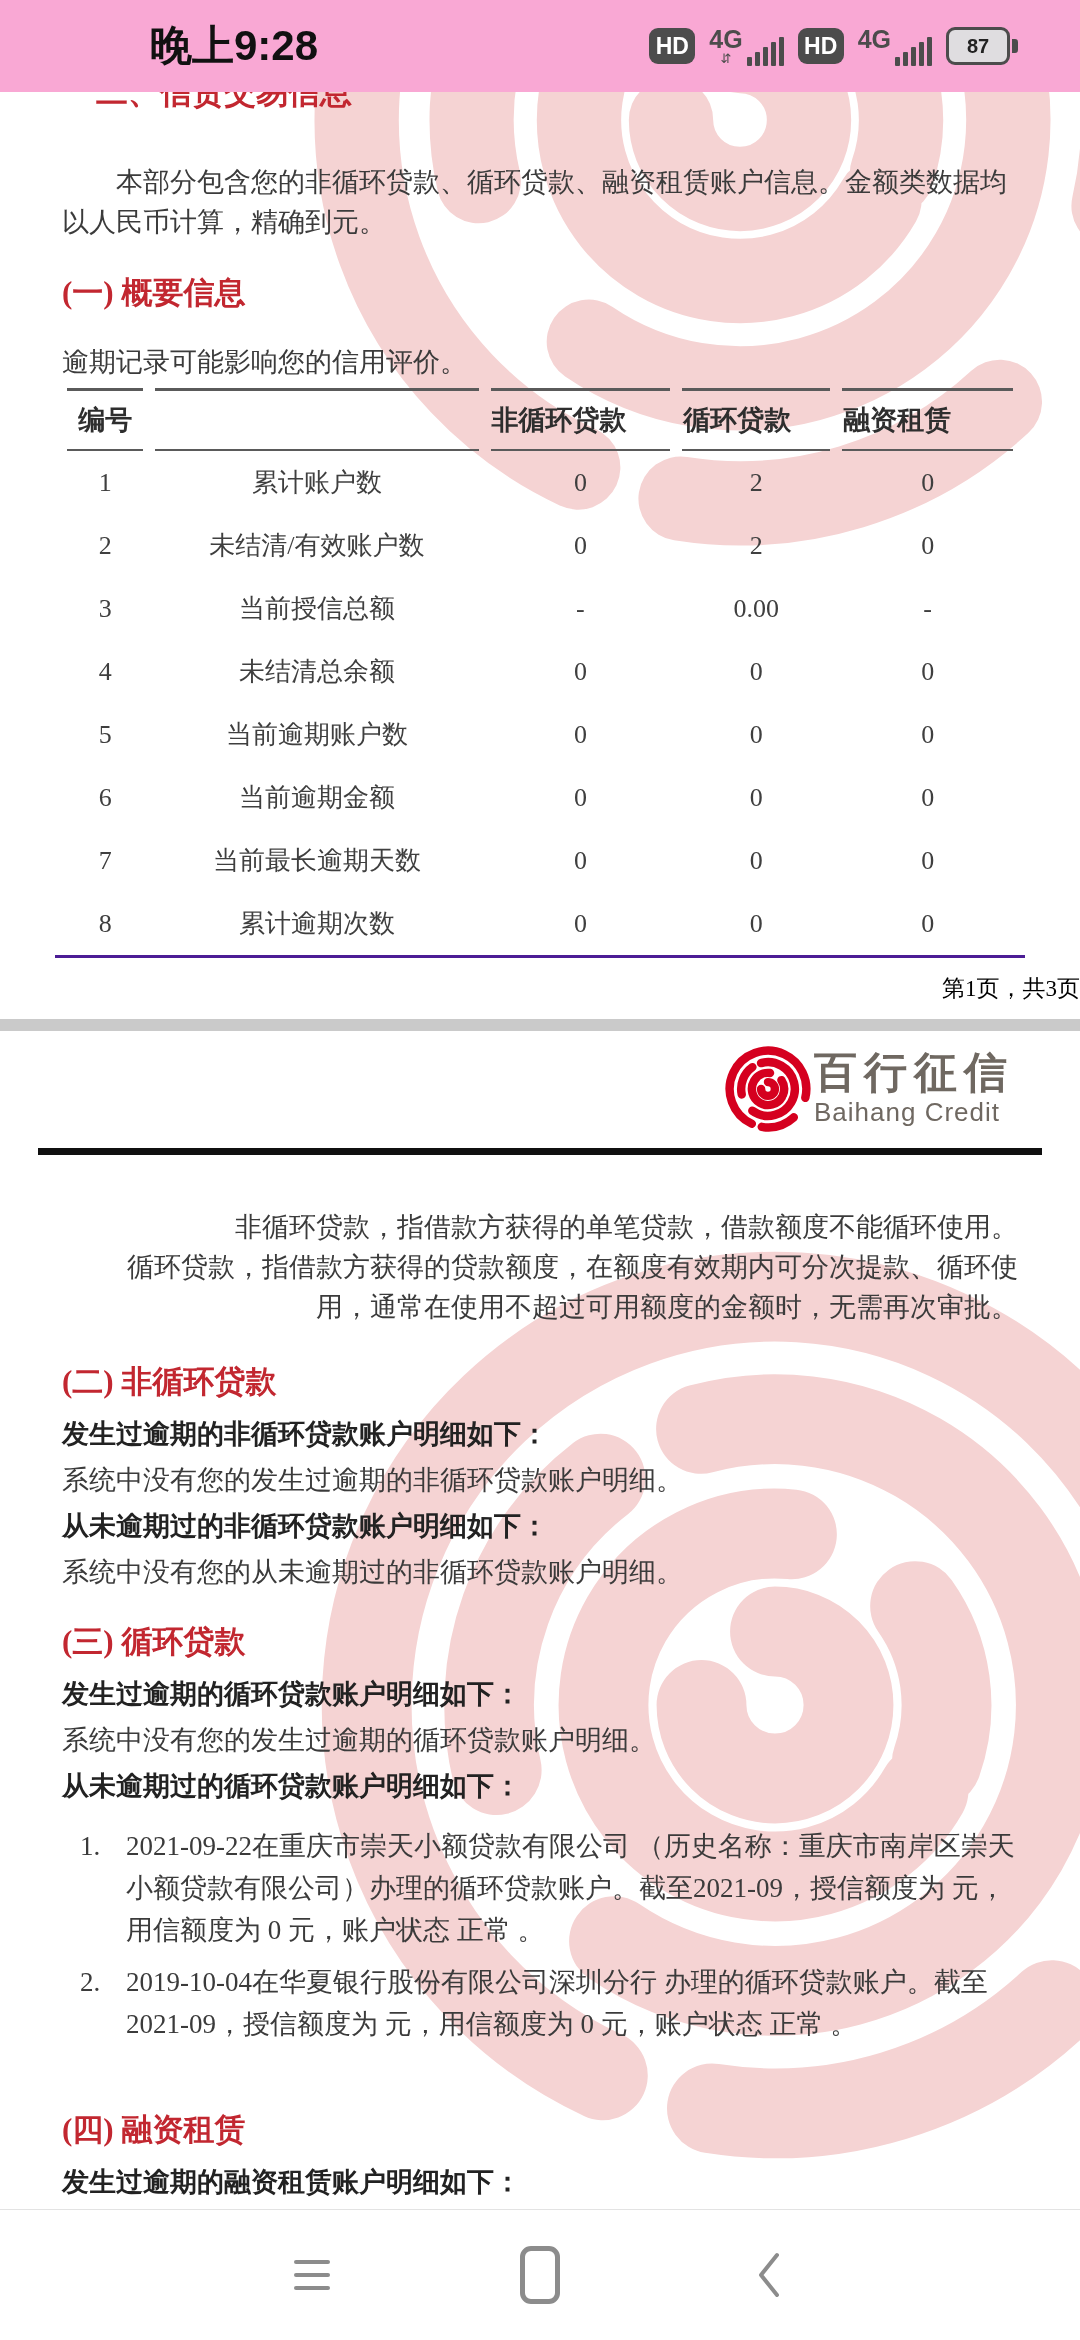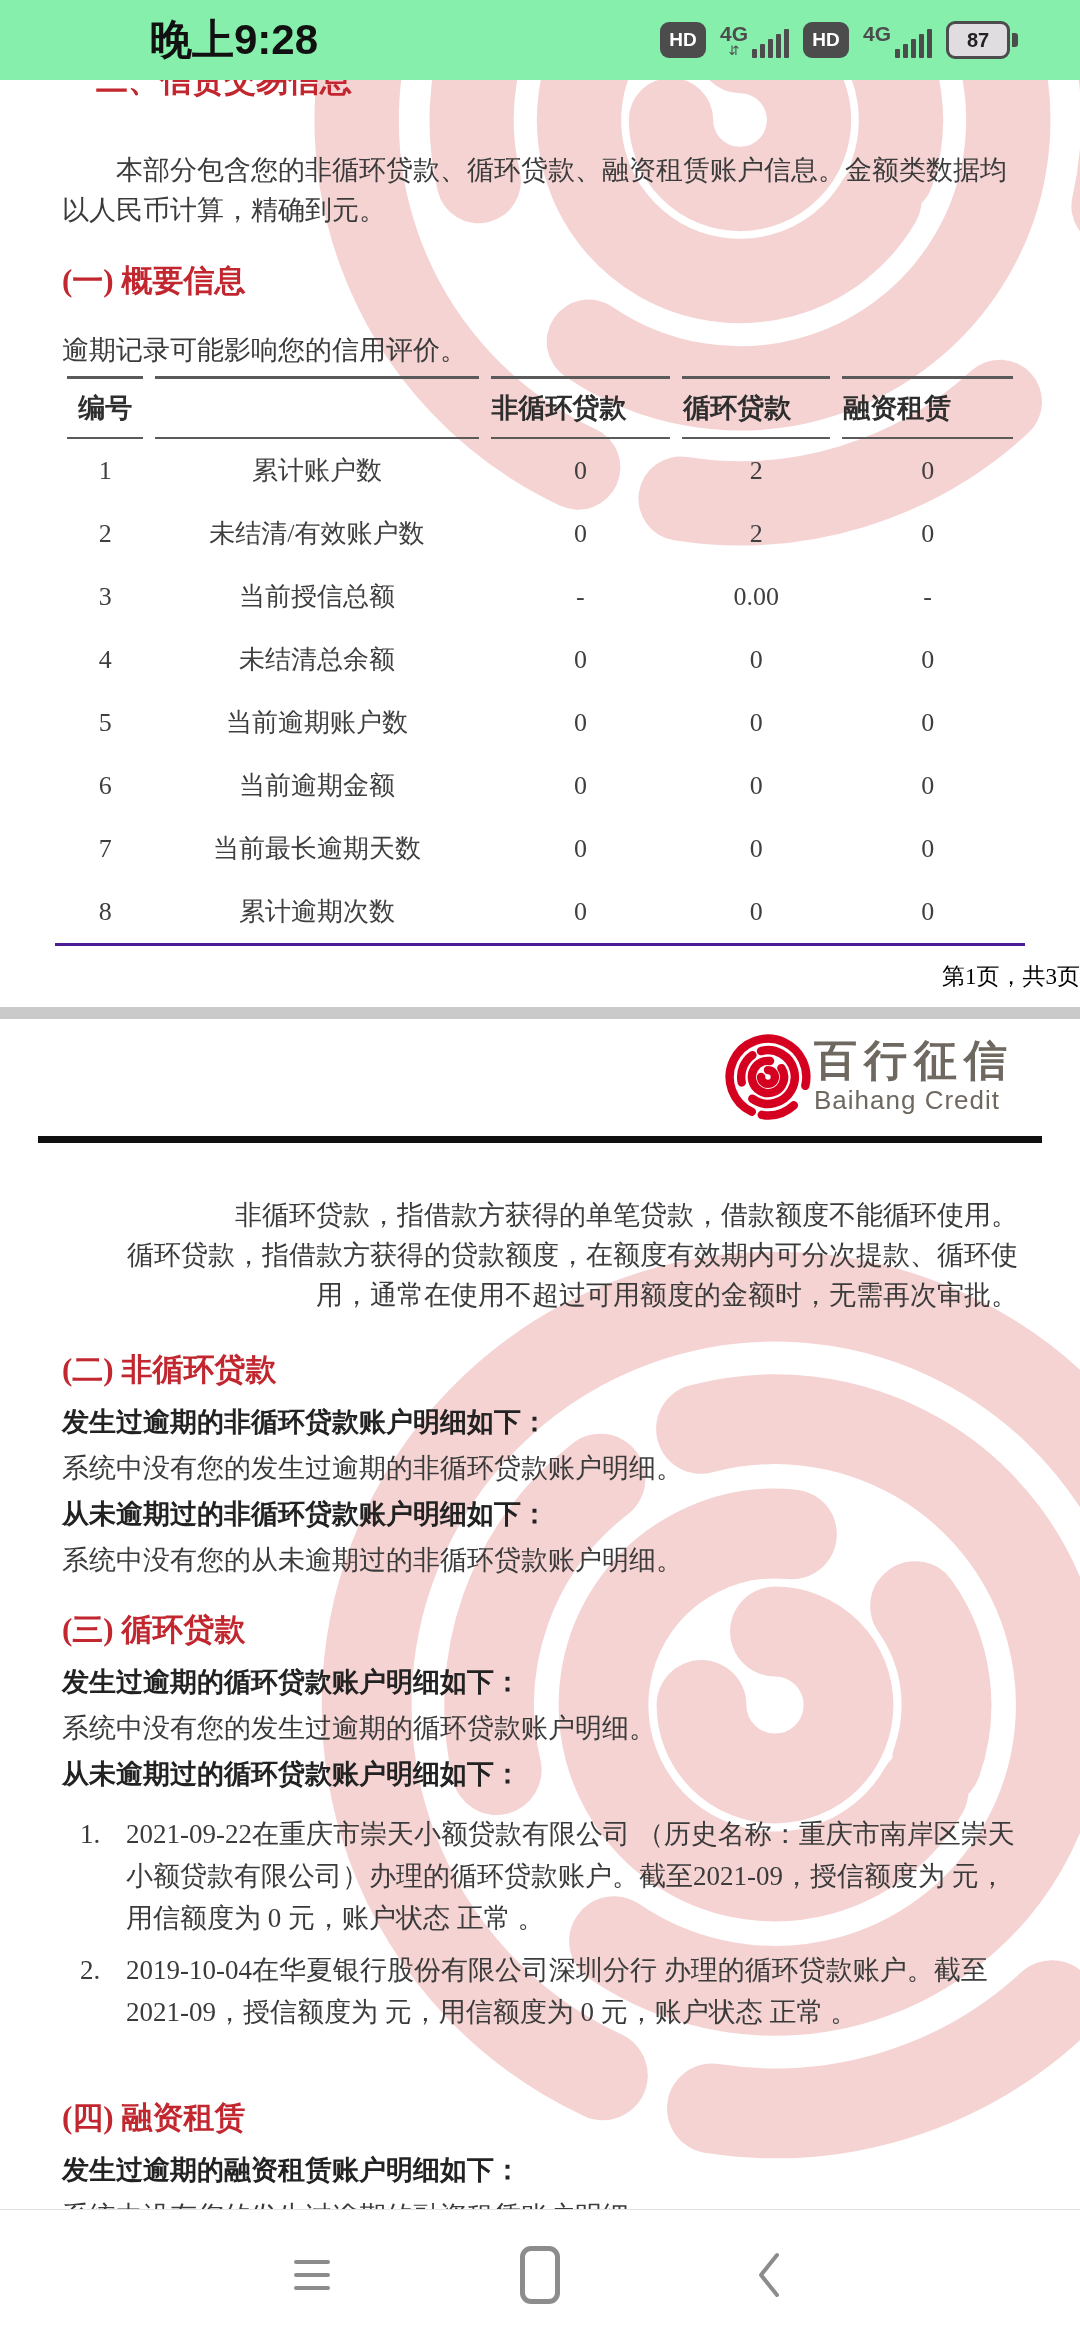--- a/index.html
+++ b/index.html
@@ -3,31 +3,31 @@
 <meta charset="utf-8">
 <style>
   html,body{margin:0;padding:0;background:#777;}
   .screen{
     position:relative;width:1080px;height:2340px;margin:0 auto;
     background:#ffffff;overflow:hidden;
     font-family:"Liberation Serif","DejaVu Serif",serif;color:#3a3a3a;
   }
   
   .status-bar{
-    position:relative;z-index:5;height:80px;background:#86efac;
+    position:relative;z-index:5;height:92px;background:#f9a8d4;
     display:flex;align-items:center;justify-content:space-between;
     font-family:"Liberation Sans","DejaVu Sans",sans-serif;
   }
   .sb-time{padding-left:150px;font-size:42px;font-weight:700;color:#111;}
   .sb-right{display:flex;align-items:center;gap:14px;padding-right:62px;}
   .hd-badge{width:46px;height:36px;border-radius:9px;background:#4c4c4c;color:#fff;
-    display:flex;align-items:center;justify-content:center;font-size:19px;font-weight:700;}
+    display:flex;align-items:center;justify-content:center;font-size:23px;font-weight:700;}
   .sig{display:flex;align-items:flex-end;gap:4px;}
   .sig-left{display:flex;flex-direction:column;align-items:center;line-height:1;}
-  .sig-4g{font-size:21px;font-weight:700;color:#4c4c4c;}
+  .sig-4g{font-size:25px;font-weight:700;color:#4c4c4c;}
   .sig-arrows{font-size:13px;color:#4c4c4c;height:14px;}
   .bars{display:flex;align-items:flex-end;gap:3px;}
   .bars i{display:block;width:5px;background:#4c4c4c;border-radius:1px;}
   .b1{height:9px}.b2{height:14px}.b3{height:19px}.b4{height:24px}.b5{height:29px}
   .battery{display:flex;align-items:center;}
   .batt-body{width:58px;height:32px;border:3px solid #4c4c4c;border-radius:9px;background:#dfdde0;
     display:flex;align-items:center;justify-content:center;font-size:20px;font-weight:700;color:#222;}
   .batt-nub{width:6px;height:14px;background:#4c4c4c;border-radius:0 3px 3px 0;margin-left:2px;}
   
   .wm{position:absolute;z-index:0;pointer-events:none;}

